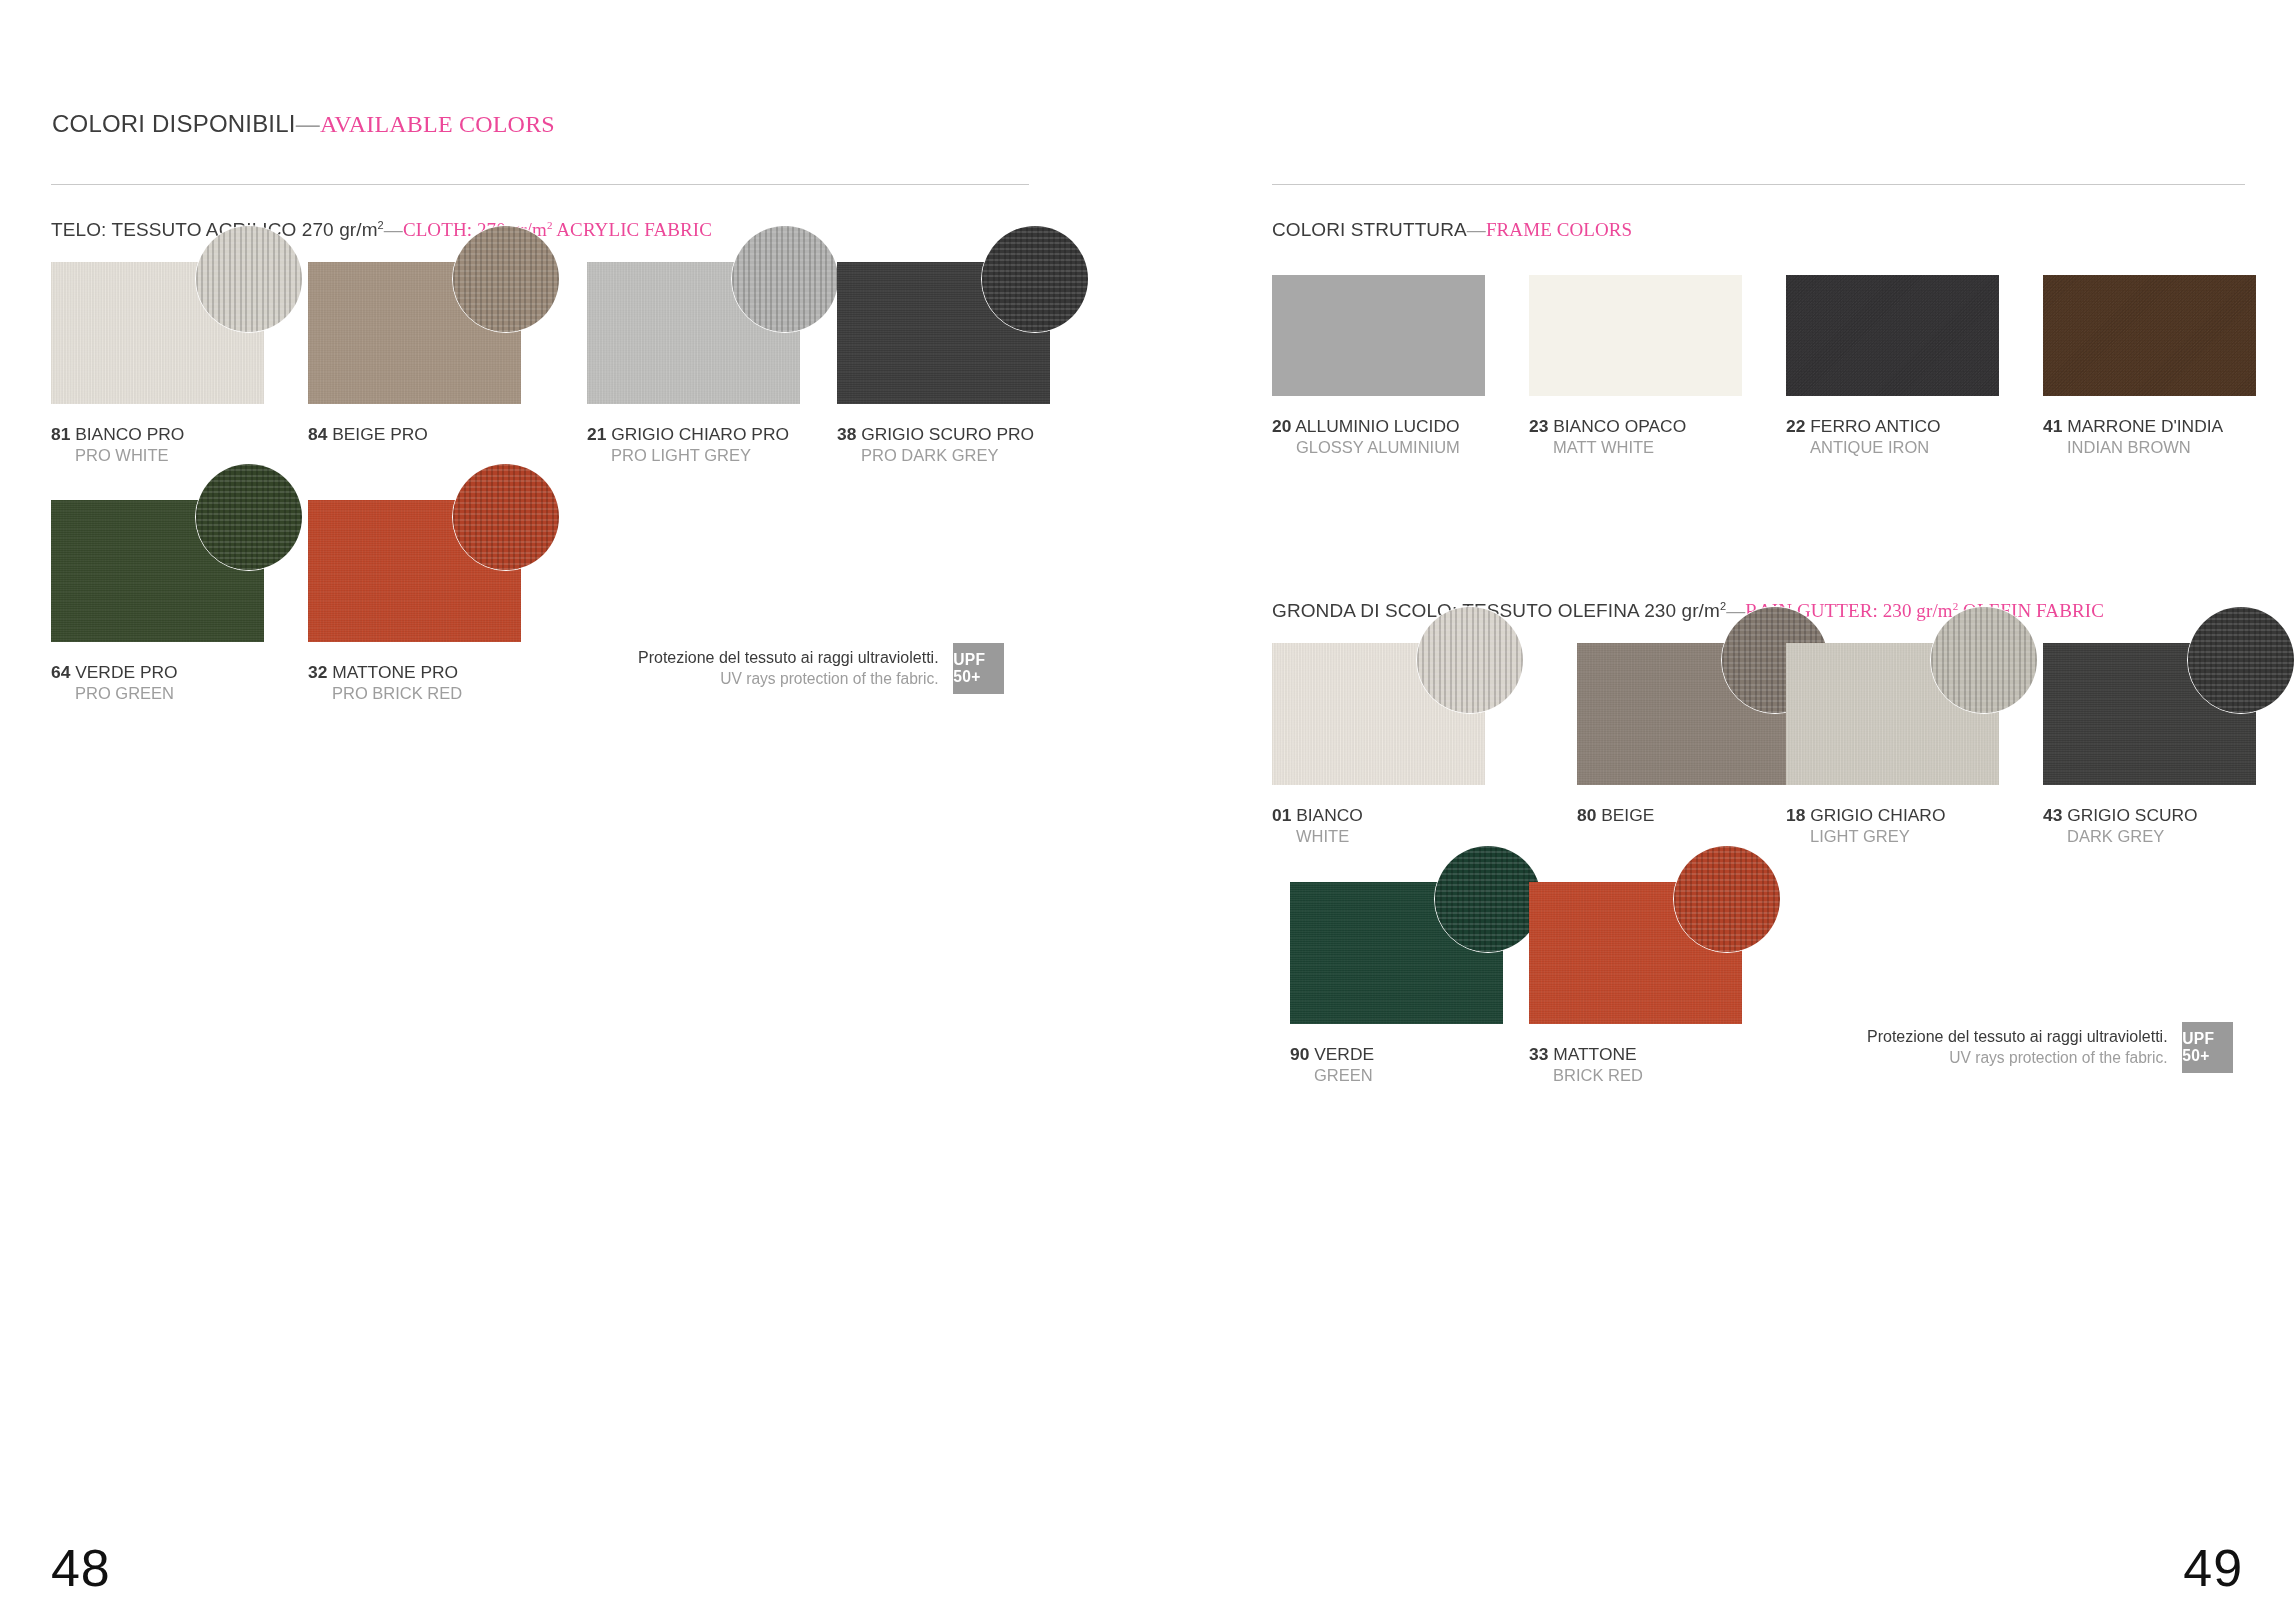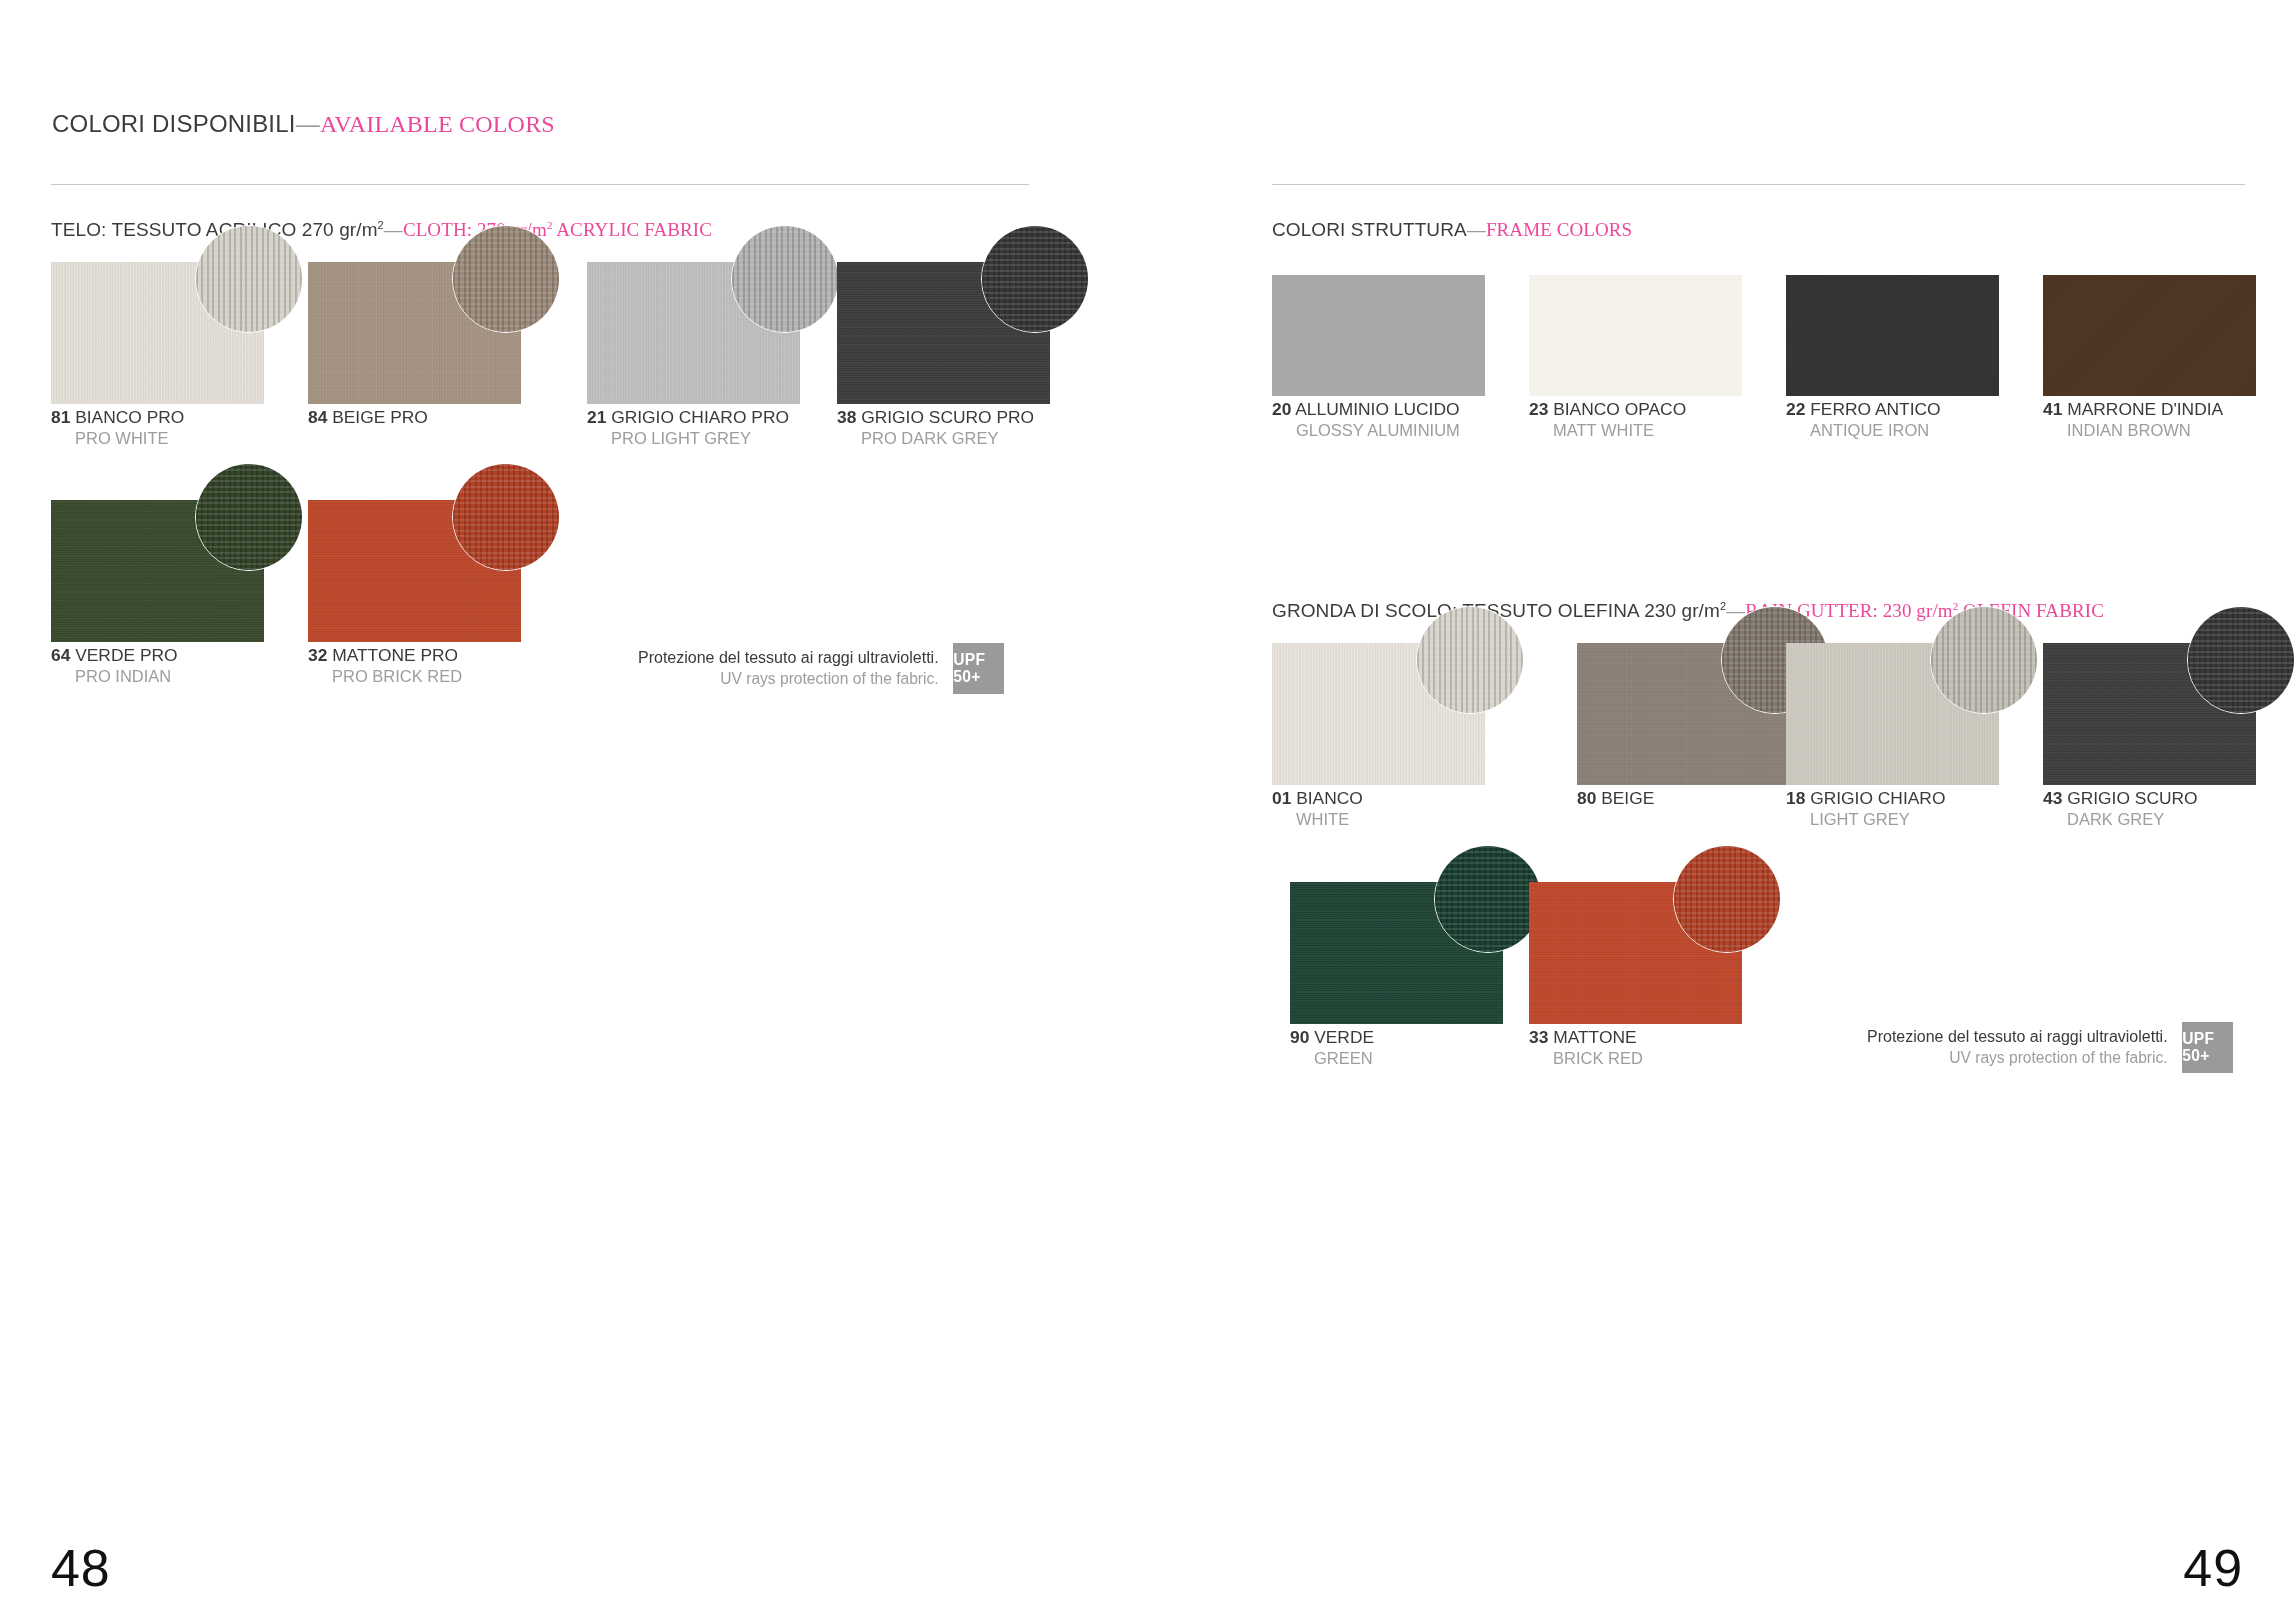--- a/index.html
+++ b/index.html
@@ -52,21 +52,21 @@
   .swatch .zoom-circle {
     position: absolute; right: -39px; top: -37px;
     width: 108px; height: 108px; border-radius: 50%;
     border: 1.5px solid #ffffff;
     overflow: hidden;
   }
   .swatch .zoom-circle .zfill {
     position: absolute; inset: 0;
   }
   .label {
-    margin-top: 3px; line-height: 1.22; white-space: nowrap;
+    margin-top: 20px; line-height: 1.22; white-space: nowrap;
   }
   .label .l1 { font-size: 17.4px; color: #3a3a3a; }
   .label .l1 b { font-weight: 700; }
   .label .l2 { font-size: 16.5px; color: #9d9d9d; padding-left: 24px; }
 
   
   .frame .swatch { width: 213px; height: 121px; }
 
   
   .upf-note { position: absolute; display: flex; align-items: center; gap: 14.7px; }
@@ -152,21 +152,21 @@
       </div>
       <div class="swatch-block" style="left: 51px; top: 500px;">
         <div class="swatch">
           <div class="fill" style="background-color: rgb(56, 74, 44); background-image: repeating-linear-gradient(90deg, rgba(0, 0, 0, 0.055) 0px, rgba(0, 0, 0, 0.055) 0.9px, transparent 0.9px, transparent 1.8px), repeating-linear-gradient(0deg, rgba(255, 255, 255, 0.05) 0px, rgba(255, 255, 255, 0.05) 0.9px, transparent 0.9px, transparent 1.8px);"></div>
           <div class="zoom-circle">
             <div class="zfill" style="background-color: rgb(56, 74, 44); filter: brightness(0.92); background-image: repeating-linear-gradient(90deg, rgba(0, 0, 0, 0.16) 0px, rgba(0, 0, 0, 0.16) 1.8px, transparent 1.8px, transparent 5.5px), repeating-linear-gradient(0deg, rgba(255, 255, 255, 0.14) 0px, rgba(255, 255, 255, 0.14) 1.8px, transparent 1.8px, transparent 5.5px);"></div>
           </div>
         </div>
         <div class="label">
           <div class="l1"><b>64</b> VERDE PRO</div>
-          <div class="l2">PRO INDIAN</div>
+          <div class="l2">PRO GREEN</div>
         </div>
       </div>
       <div class="swatch-block" style="left: 308px; top: 500px;">
         <div class="swatch">
           <div class="fill" style="background-color: rgb(192, 71, 42); background-image: repeating-linear-gradient(90deg, rgba(0, 0, 0, 0.055) 0px, rgba(0, 0, 0, 0.055) 0.9px, transparent 0.9px, transparent 1.8px), repeating-linear-gradient(0deg, rgba(255, 255, 255, 0.05) 0px, rgba(255, 255, 255, 0.05) 0.9px, transparent 0.9px, transparent 1.8px);"></div>
           <div class="zoom-circle">
             <div class="zfill" style="background-color: rgb(192, 71, 42); filter: brightness(0.92); background-image: repeating-linear-gradient(90deg, rgba(0, 0, 0, 0.16) 0px, rgba(0, 0, 0, 0.16) 1.8px, transparent 1.8px, transparent 5.5px), repeating-linear-gradient(0deg, rgba(255, 255, 255, 0.14) 0px, rgba(255, 255, 255, 0.14) 1.8px, transparent 1.8px, transparent 5.5px);"></div>
           </div>
         </div>
         <div class="label">

